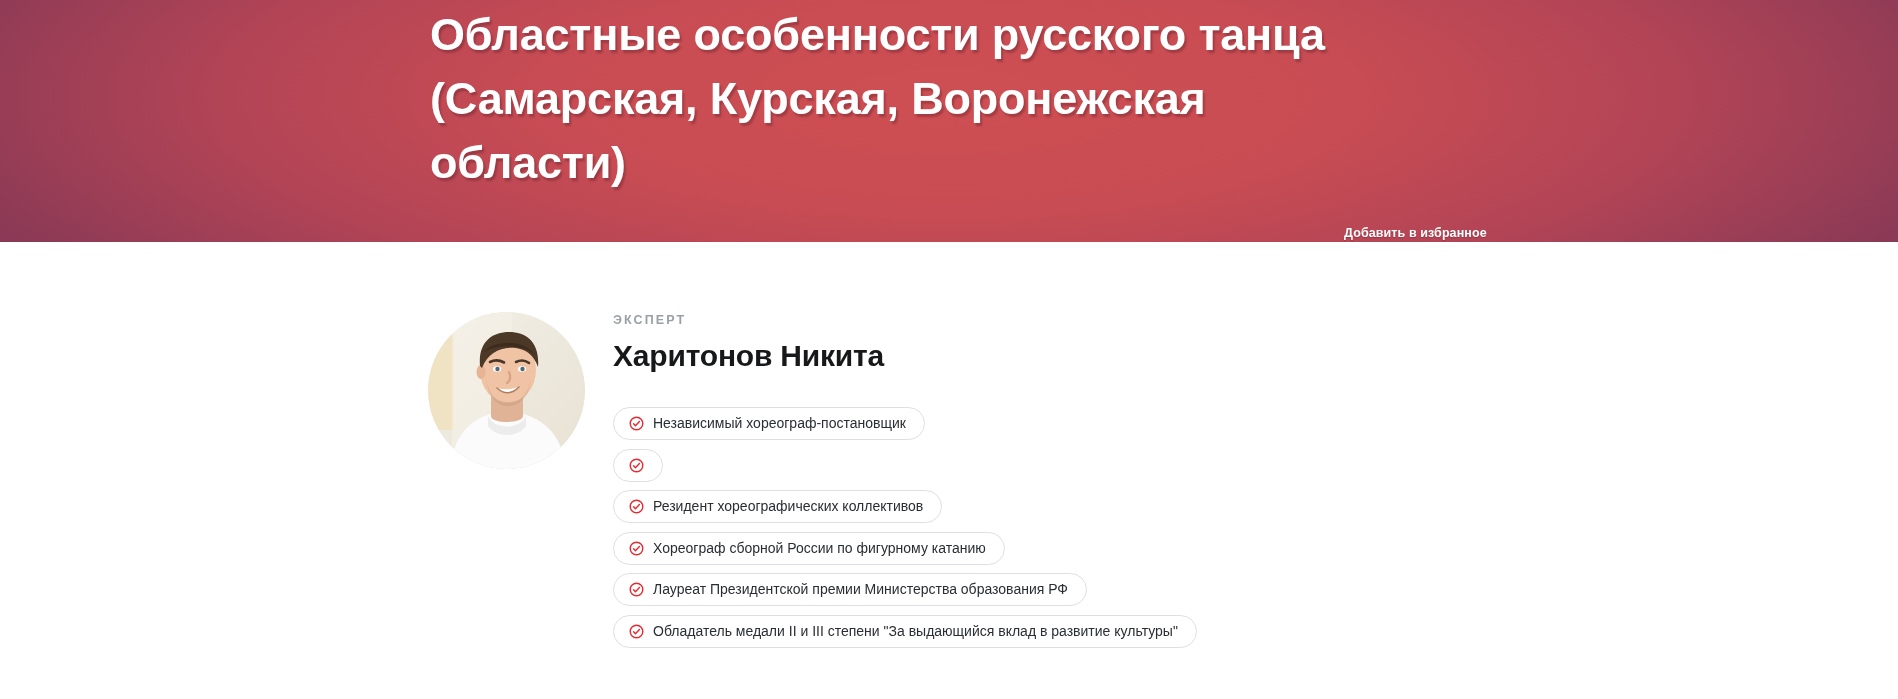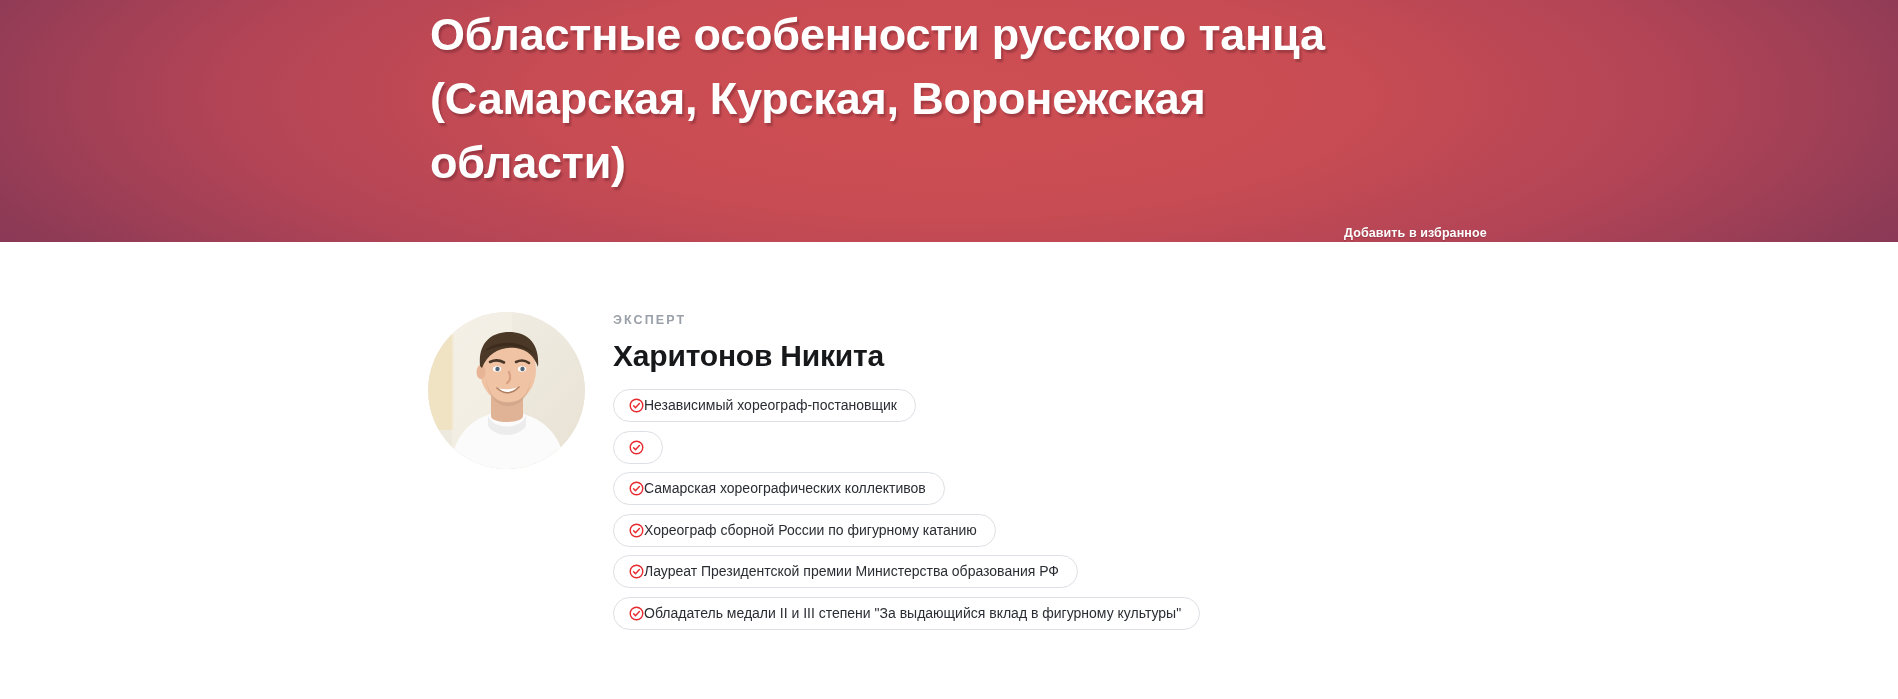--- a/index.html
+++ b/index.html
@@ -97,28 +97,29 @@
     line-height: 16px;
     margin-bottom: 9px;
   }
 
   .expert-name {
     font-size: 30px;
     font-weight: 700;
     color: #17181a;
     line-height: 38px;
     letter-spacing: -0.2px;
-    margin-bottom: 14px;
+    margin-bottom: 32px;
   }
 
   .chips { display: flex; flex-direction: column; align-items: flex-start; gap: 8.5px; }
 
   .chip {
     display: inline-flex;
     align-items: center;
+    gap: 9px;
     height: 33px;
     padding: 0 18px 0 15px;
     border: 1px solid #dcdfe3;
     border-radius: 19px;
     background: #ffffff;
     font-size: 14px;
     color: #2a2d33;
     line-height: 1;
     white-space: nowrap;
     cursor: default;
@@ -203,40 +204,40 @@
             <svg class="chip-icon" viewBox="0 0 16 16">
               <circle cx="8" cy="8" r="6.7" fill="none" stroke="#e8292f" stroke-width="1.5"></circle>
               <path d="M4.9 8.2 L6.9 10.3 L11.1 5.9" fill="none" stroke="#e8292f" stroke-width="1.5" stroke-linecap="round" stroke-linejoin="round"></path>
             </svg>
           </div>
           <div class="chip">
             <svg class="chip-icon" viewBox="0 0 16 16">
               <circle cx="8" cy="8" r="6.7" fill="none" stroke="#e8292f" stroke-width="1.5"></circle>
               <path d="M4.9 8.2 L6.9 10.3 L11.1 5.9" fill="none" stroke="#e8292f" stroke-width="1.5" stroke-linecap="round" stroke-linejoin="round"></path>
             </svg>
-            <span class="chip-label">Самарская хореографических коллективов</span>
+            <span class="chip-label">Резидент хореографических коллективов</span>
           </div>
           <div class="chip">
             <svg class="chip-icon" viewBox="0 0 16 16">
               <circle cx="8" cy="8" r="6.7" fill="none" stroke="#e8292f" stroke-width="1.5"></circle>
               <path d="M4.9 8.2 L6.9 10.3 L11.1 5.9" fill="none" stroke="#e8292f" stroke-width="1.5" stroke-linecap="round" stroke-linejoin="round"></path>
             </svg>
             <span class="chip-label">Хореограф сборной России по фигурному катанию</span>
           </div>
           <div class="chip">
             <svg class="chip-icon" viewBox="0 0 16 16">
               <circle cx="8" cy="8" r="6.7" fill="none" stroke="#e8292f" stroke-width="1.5"></circle>
               <path d="M4.9 8.2 L6.9 10.3 L11.1 5.9" fill="none" stroke="#e8292f" stroke-width="1.5" stroke-linecap="round" stroke-linejoin="round"></path>
             </svg>
             <span class="chip-label">Лауреат Президентской премии Министерства образования РФ</span>
           </div>
           <div class="chip">
             <svg class="chip-icon" viewBox="0 0 16 16">
               <circle cx="8" cy="8" r="6.7" fill="none" stroke="#e8292f" stroke-width="1.5"></circle>
               <path d="M4.9 8.2 L6.9 10.3 L11.1 5.9" fill="none" stroke="#e8292f" stroke-width="1.5" stroke-linecap="round" stroke-linejoin="round"></path>
             </svg>
-            <span class="chip-label">Обладатель медали II и III степени "За выдающийся вклад в фигурному культуры"</span>
+            <span class="chip-label">Обладатель медали II и III степени "За выдающийся вклад в развитие культуры"</span>
           </div>
         </div>
     </div>
 
   </section>
 </div>
 
 </body></html>

